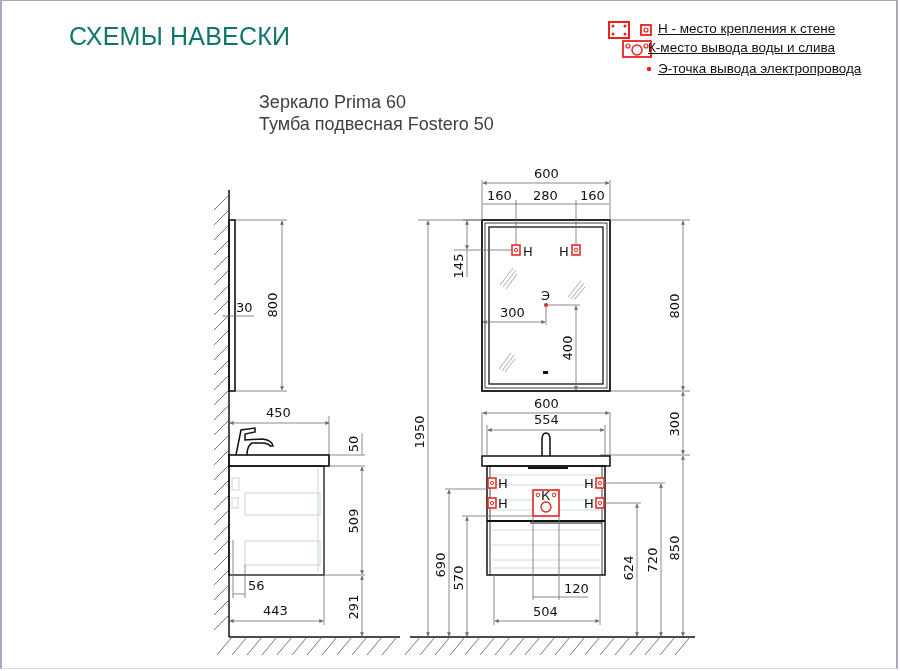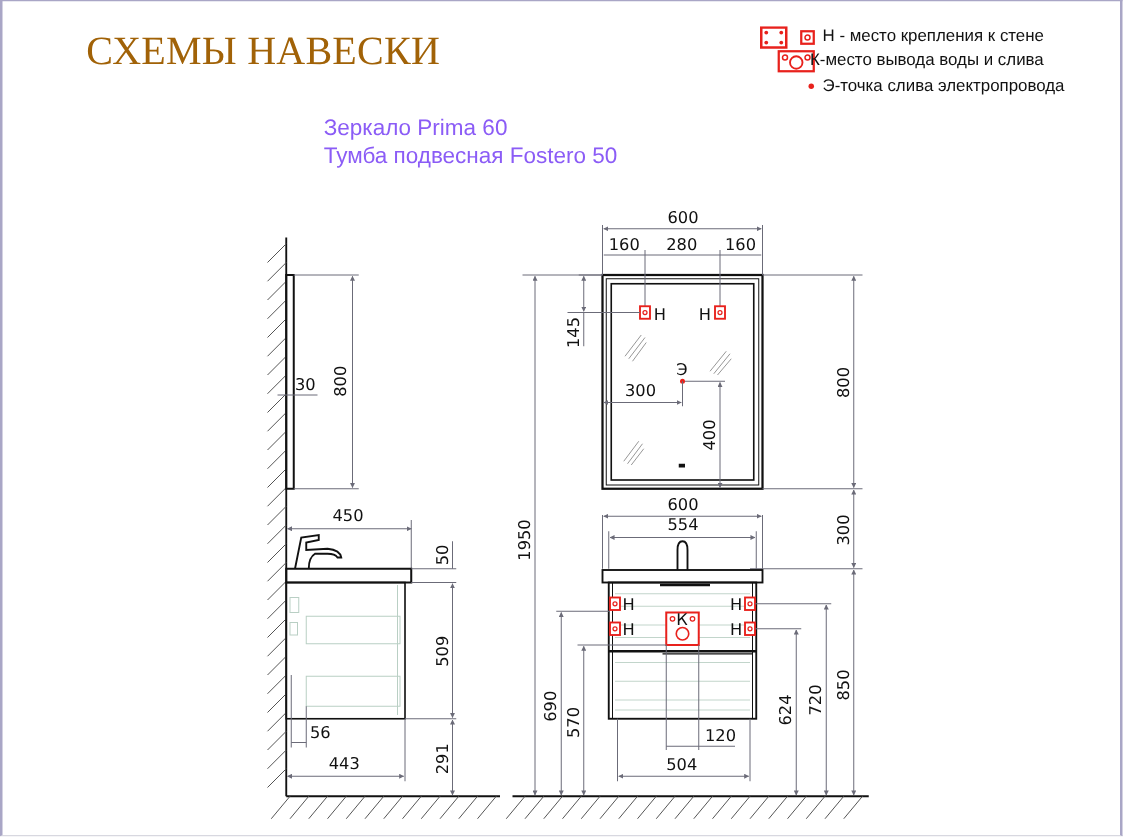--- a/index.html
+++ b/index.html
@@ -1,22 +1,22 @@
 <!DOCTYPE html>
 <html><head>
 <meta charset="utf-8">
 <style>
   html,body{margin:0;padding:0;background:#ffffff;}
   body{width:900px;height:671px;position:relative;overflow:hidden;font-family:"Liberation Sans",sans-serif;}
   .frame{position:absolute;left:0;top:0;width:898px;height:669px;border-left:2px solid #a9a6c6;border-top:1px solid #a9a6c6;border-right:2px solid #a9a6c6;border-bottom:1px solid #d8d8e0;box-sizing:border-box;}
-  .title{position:absolute;left:69px;top:22px;font-size:32px;color:#a16207;letter-spacing:0.2px;font-family:Liberation Serif, serif;}
-  .subtitle{position:absolute;left:259px;font-size:18px;color:#8b5cf6;}
+  .title{position:absolute;left:69px;top:22px;font-size:25px;color:#0f766e;letter-spacing:0.2px;}
+  .subtitle{position:absolute;left:259px;font-size:18px;color:#404040;}
   .legend{position:absolute;left:608px;top:18px;width:290px;}
   .legend-row{position:absolute;left:0;height:18px;white-space:nowrap;font-size:13.5px;color:#111;}
-  .legend-text{position:absolute;top:0;}
+  .legend-text{position:absolute;top:0;text-decoration:underline;}
   svg{position:absolute;left:0;top:0;}
   svg text{font-family:"DejaVu Sans",sans-serif;font-size:13px;fill:#111;}
 </style>
 </head>
 <body>
 
 <div class="frame"></div>
 
 <div class="title">СХЕМЫ НАВЕСКИ</div>
 <div class="subtitle" style="top:92px">Зеркало Prima 60</div>
@@ -41,21 +41,21 @@
       <circle cx="20" cy="6" r="2" fill="none" stroke="#e8211c" stroke-width="1.2"></circle>
       <circle cx="38" cy="6" r="2" fill="none" stroke="#e8211c" stroke-width="1.2"></circle>
       <circle cx="29" cy="10" r="5" fill="none" stroke="#e8211c" stroke-width="1.5"></circle>
     </svg>
     <span class="legend-text" style="left:40px">К-место вывода воды и слива</span>
   </div>
   <div class="legend-row" style="top:43px">
     <svg width="50" height="20" style="position:absolute;left:0;top:0">
       <circle cx="41" cy="8" r="2.2" fill="#e8211c"></circle>
     </svg>
-    <span class="legend-text" style="left:50px">Э-точка слива электропровода</span>
+    <span class="legend-text" style="left:50px">Э-точка вывода электропровода</span>
   </div>
 </div>
 
 <svg width="900" height="671" viewBox="0 0 900 671">
   <defs>
     <marker id="arr" viewBox="0 0 6 6" refX="5.5" refY="3" markerWidth="5" markerHeight="5" orient="auto-start-reverse">
       <path d="M0,0 L6,3 L0,6 z" fill="#6b6b78"></path>
     </marker>
   </defs>
 

